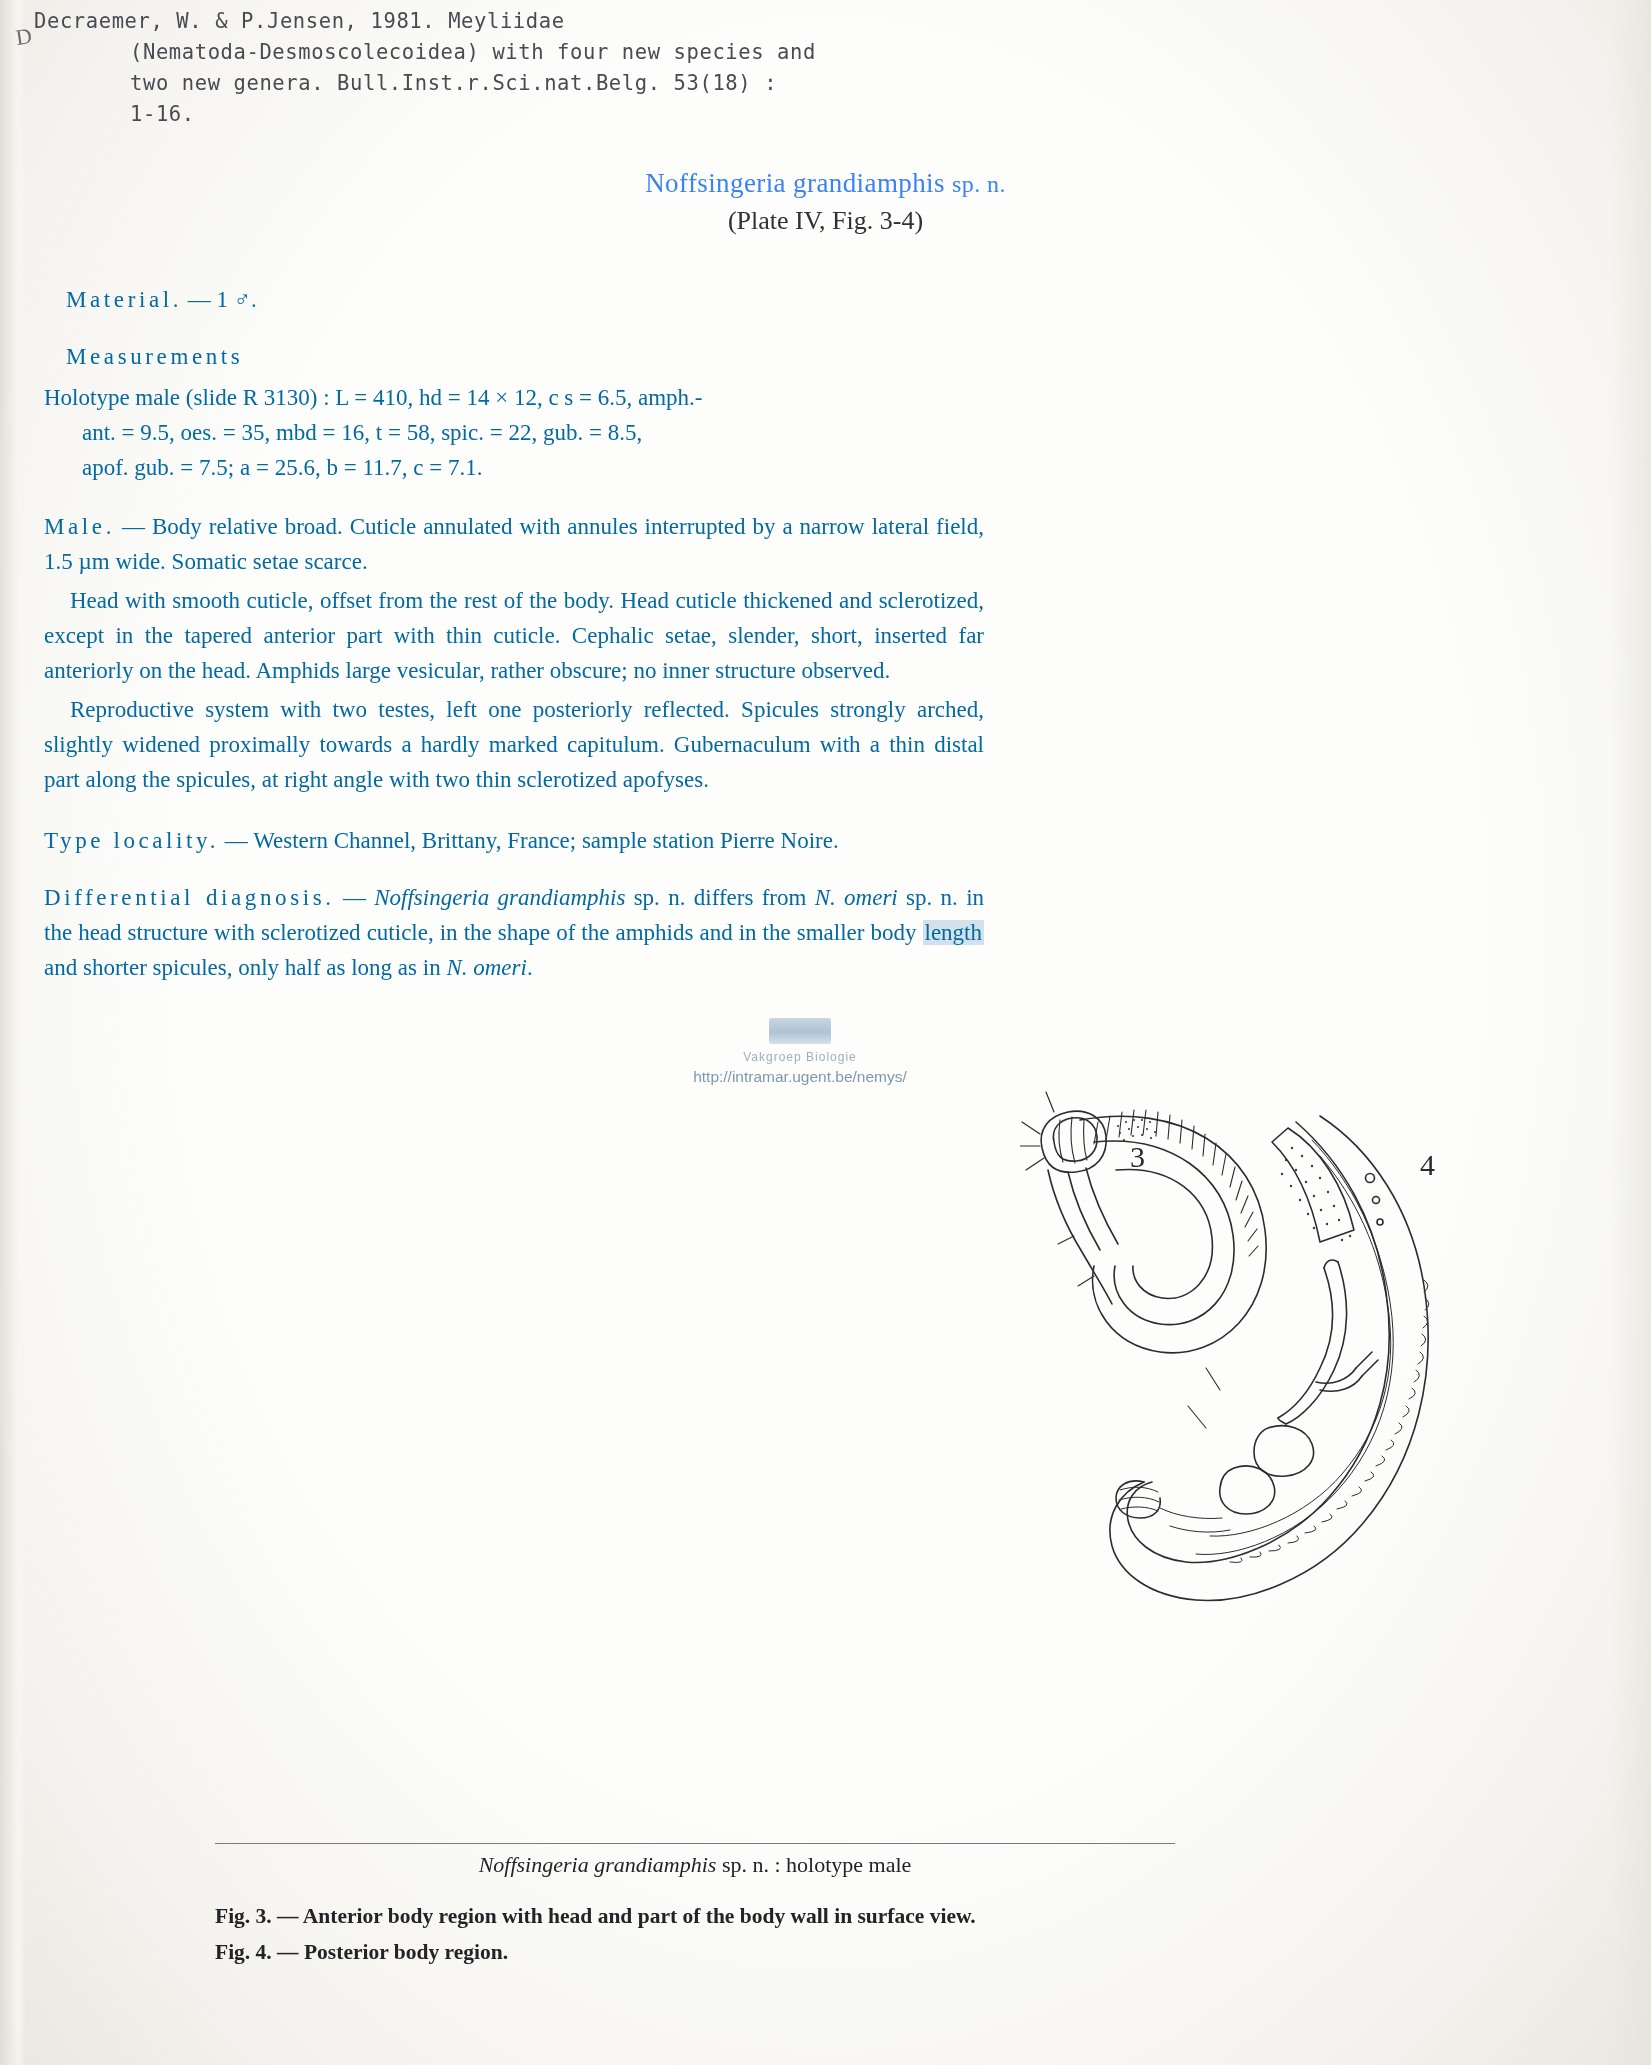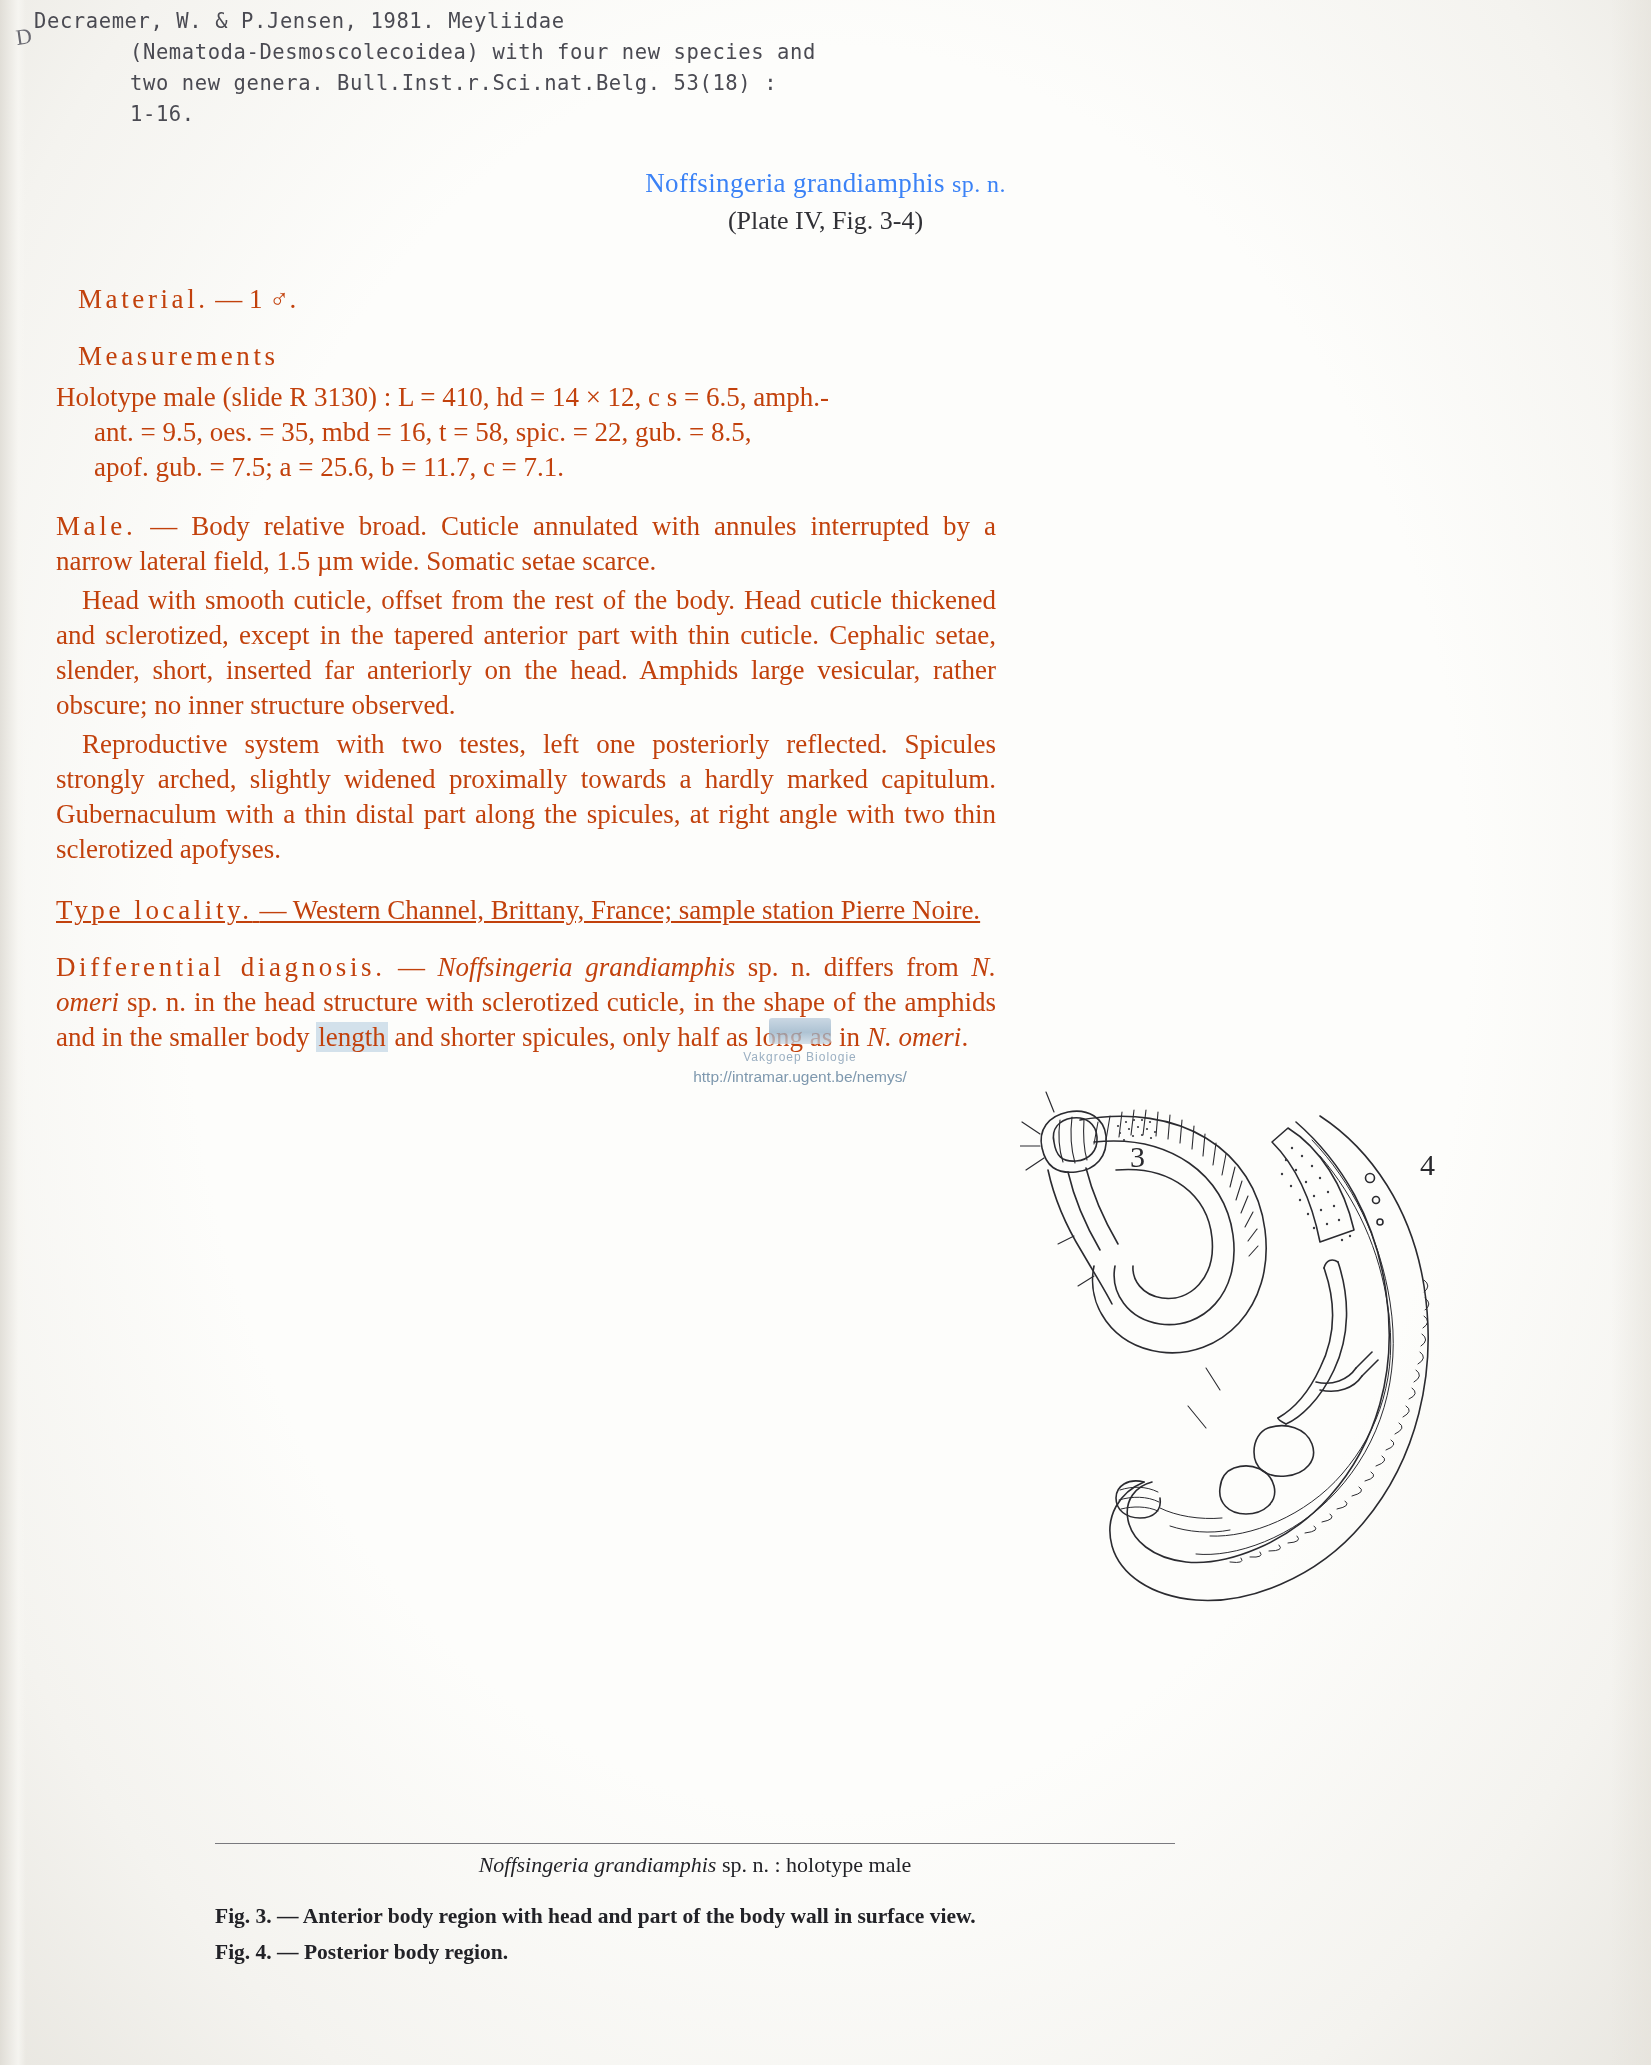--- a/index.html
+++ b/index.html
@@ -80,41 +80,41 @@
     left: 0; right: 0;
     top: 206px;
     text-align: center;
     font-size: 26px;
     color: #303035;
   }
 
   
   .body-block {
     position: absolute;
-    left: 56px;
+    left: 44px;
     top: 282px;
     width: 940px;
-    font-size: 27px;
+    font-size: 23px;
     line-height: 35px;
-    color: #c2410c;
+    color: #0369a1;
   }
   .para { margin: 0 0 4px 0; text-align: justify; }
   .spaced {
     letter-spacing: 3.6px;
   }
   .indent1 { text-indent: 26px; }
   .meas-line { margin: 0; }
   .meas-line.sub { padding-left: 38px; }
   i, .ital { font-style: italic; }
 
   .para-material { margin-bottom: 22px; padding-left: 22px; }
   .para-measure-h { margin-bottom: 6px; padding-left: 22px; }
 
   .p-male { margin-top: 24px; }
-  .p-type { margin-top: 26px; text-decoration: underline; }
+  .p-type { margin-top: 26px; }
   .p-diff { margin-top: 22px; }
 
   
   .watermark {
     position: absolute;
     left: 650px;
     top: 1018px;
     width: 300px;
     text-align: center;
     color: #9fb4c6;

